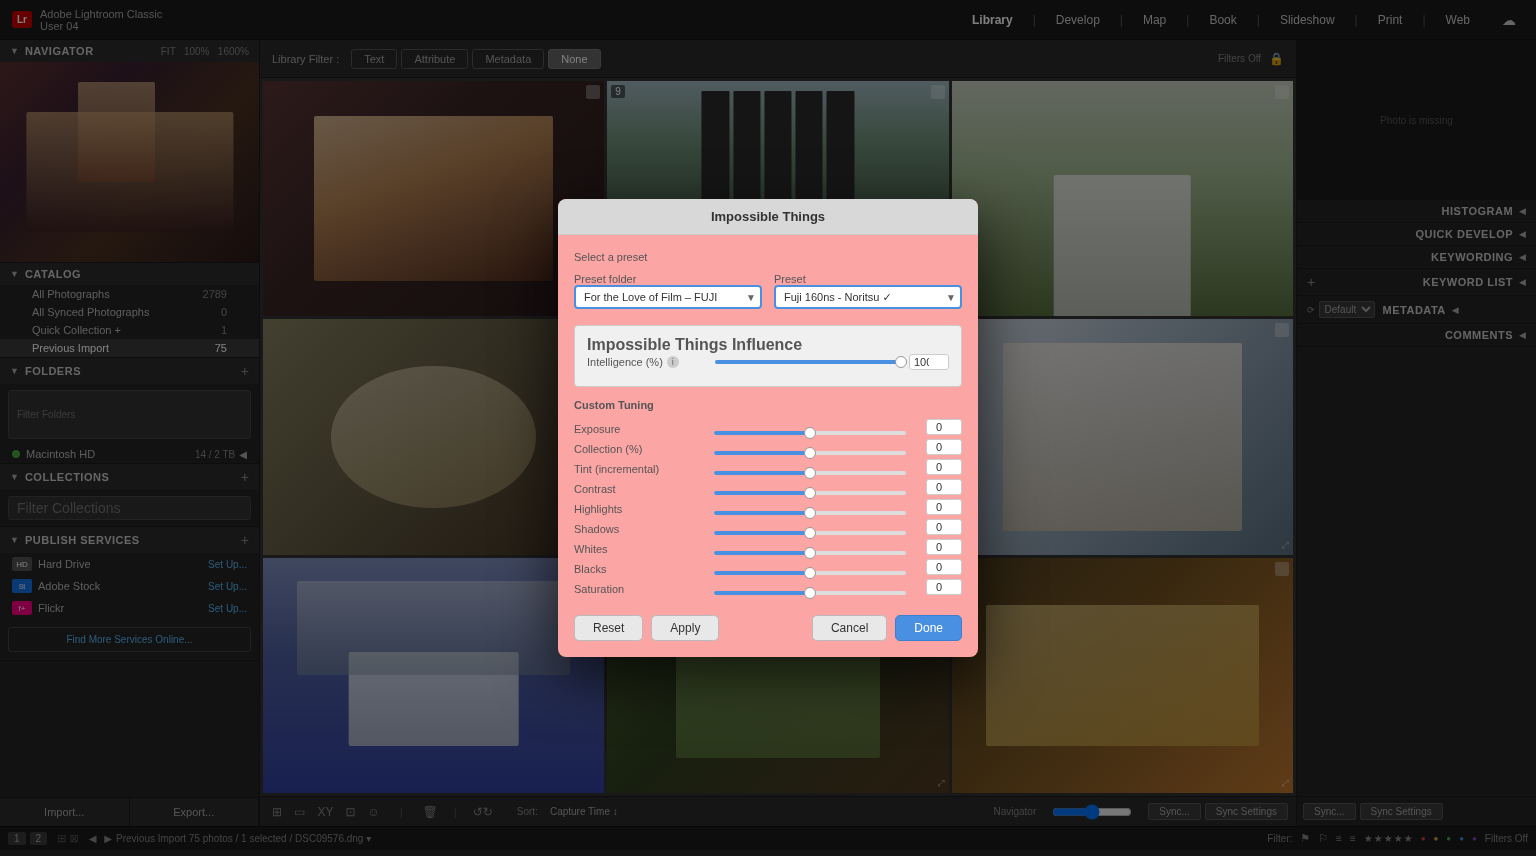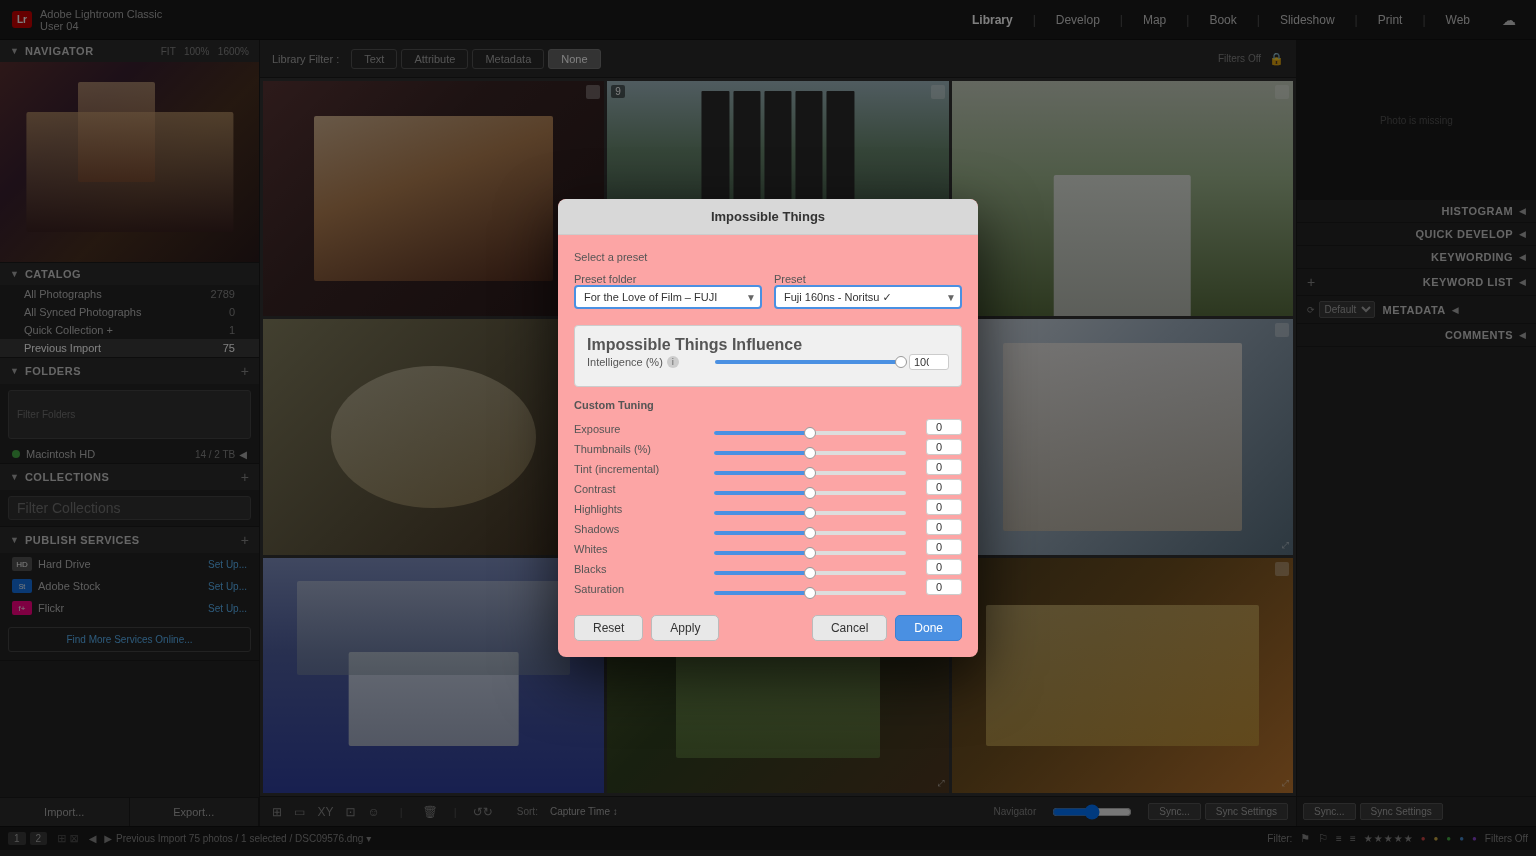--- a/index.html
+++ b/index.html
@@ -22,21 +22,21 @@
     .panel-section { border-bottom: 1px solid #1a1a1a; }
     .panel-section-header { background: #2d2d2d; padding: 5px 10px; display: flex; align-items: center; cursor: pointer; user-select: none; }
     .panel-section-header .triangle { color: #aaa; margin-right: 6px; font-size: 9px; }
     .panel-section-title { color: #ccc; font-size: 11px; font-weight: bold; text-transform: uppercase; letter-spacing: 0.5px; }
     .panel-section-title-right { margin-left: auto; color: #888; font-size: 10px; }
 
     
     .navigator-preview { background: #1a1a1a; height: 200px; overflow: hidden; display: flex; align-items: center; justify-content: center; }
 
     
-    .catalog-item { display: flex; align-items: center; padding: 3px 24px; cursor: pointer; }
+    .catalog-item { display: flex; align-items: center; padding: 3px 32px; cursor: pointer; }
     .catalog-item-label { color: #bbb; font-size: 11px; flex: 1; }
     .catalog-item-count { color: #888; font-size: 11px; }
     .catalog-item.selected { background: #3a3a3a; }
     .catalog-item.selected .catalog-item-label { color: white; }
 
     
     .folder-search { margin: 6px 8px; background: #333; border: 1px solid #444; border-radius: 3px; padding: 18px 8px; color: #aaa; font-size: 10px; width: calc(100% - 16px); }
     .folder-item { display: flex; align-items: center; padding: 3px 12px; cursor: pointer; }
     .folder-dot { width: 8px; height: 8px; border-radius: 50%; background: #44aa44; margin-right: 6px; flex-shrink: 0; }
     .folder-name { color: #bbb; font-size: 11px; flex: 1; }
@@ -526,21 +526,21 @@
         <div class="tuning-slider-row">
           <span class="tuning-label">Exposure</span>
           <div class="tuning-track">
             <div class="tuning-fill"></div>
             <div class="tuning-thumb"></div>
           </div>
           <input type="number" class="tuning-value" value="0" style="">
         </div>
 
         <div class="tuning-slider-row">
-          <span class="tuning-label">Thumbnails (%)</span>
+          <span class="tuning-label">Collection (%)</span>
           <div class="tuning-track">
             <div class="tuning-fill"></div>
             <div class="tuning-thumb"></div>
           </div>
           <input type="number" class="tuning-value" value="0" style="">
         </div>
 
         <div class="tuning-slider-row">
           <span class="tuning-label">Tint (incremental)</span>
           <div class="tuning-track">

